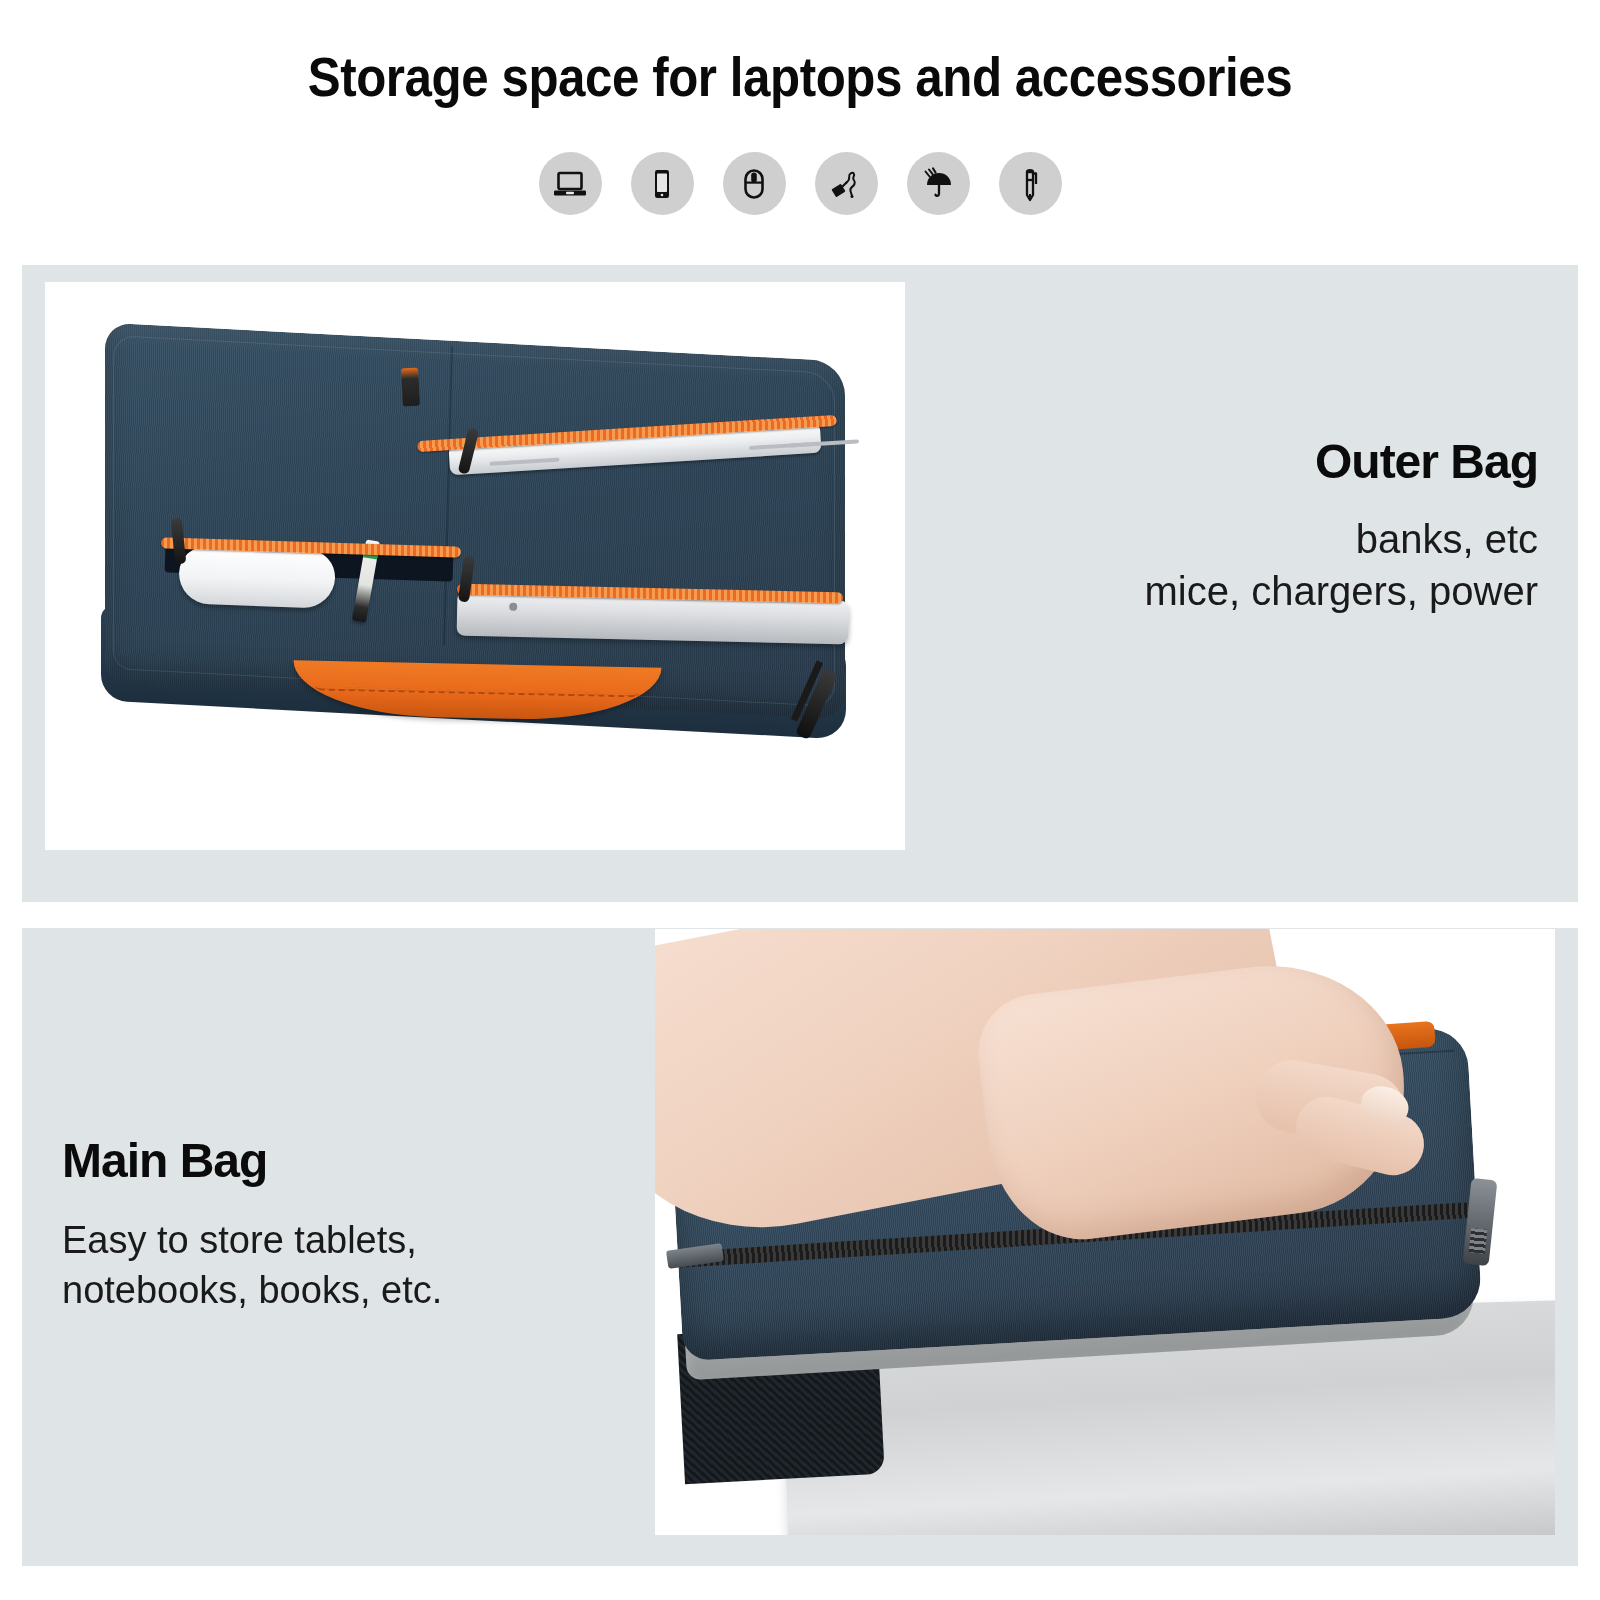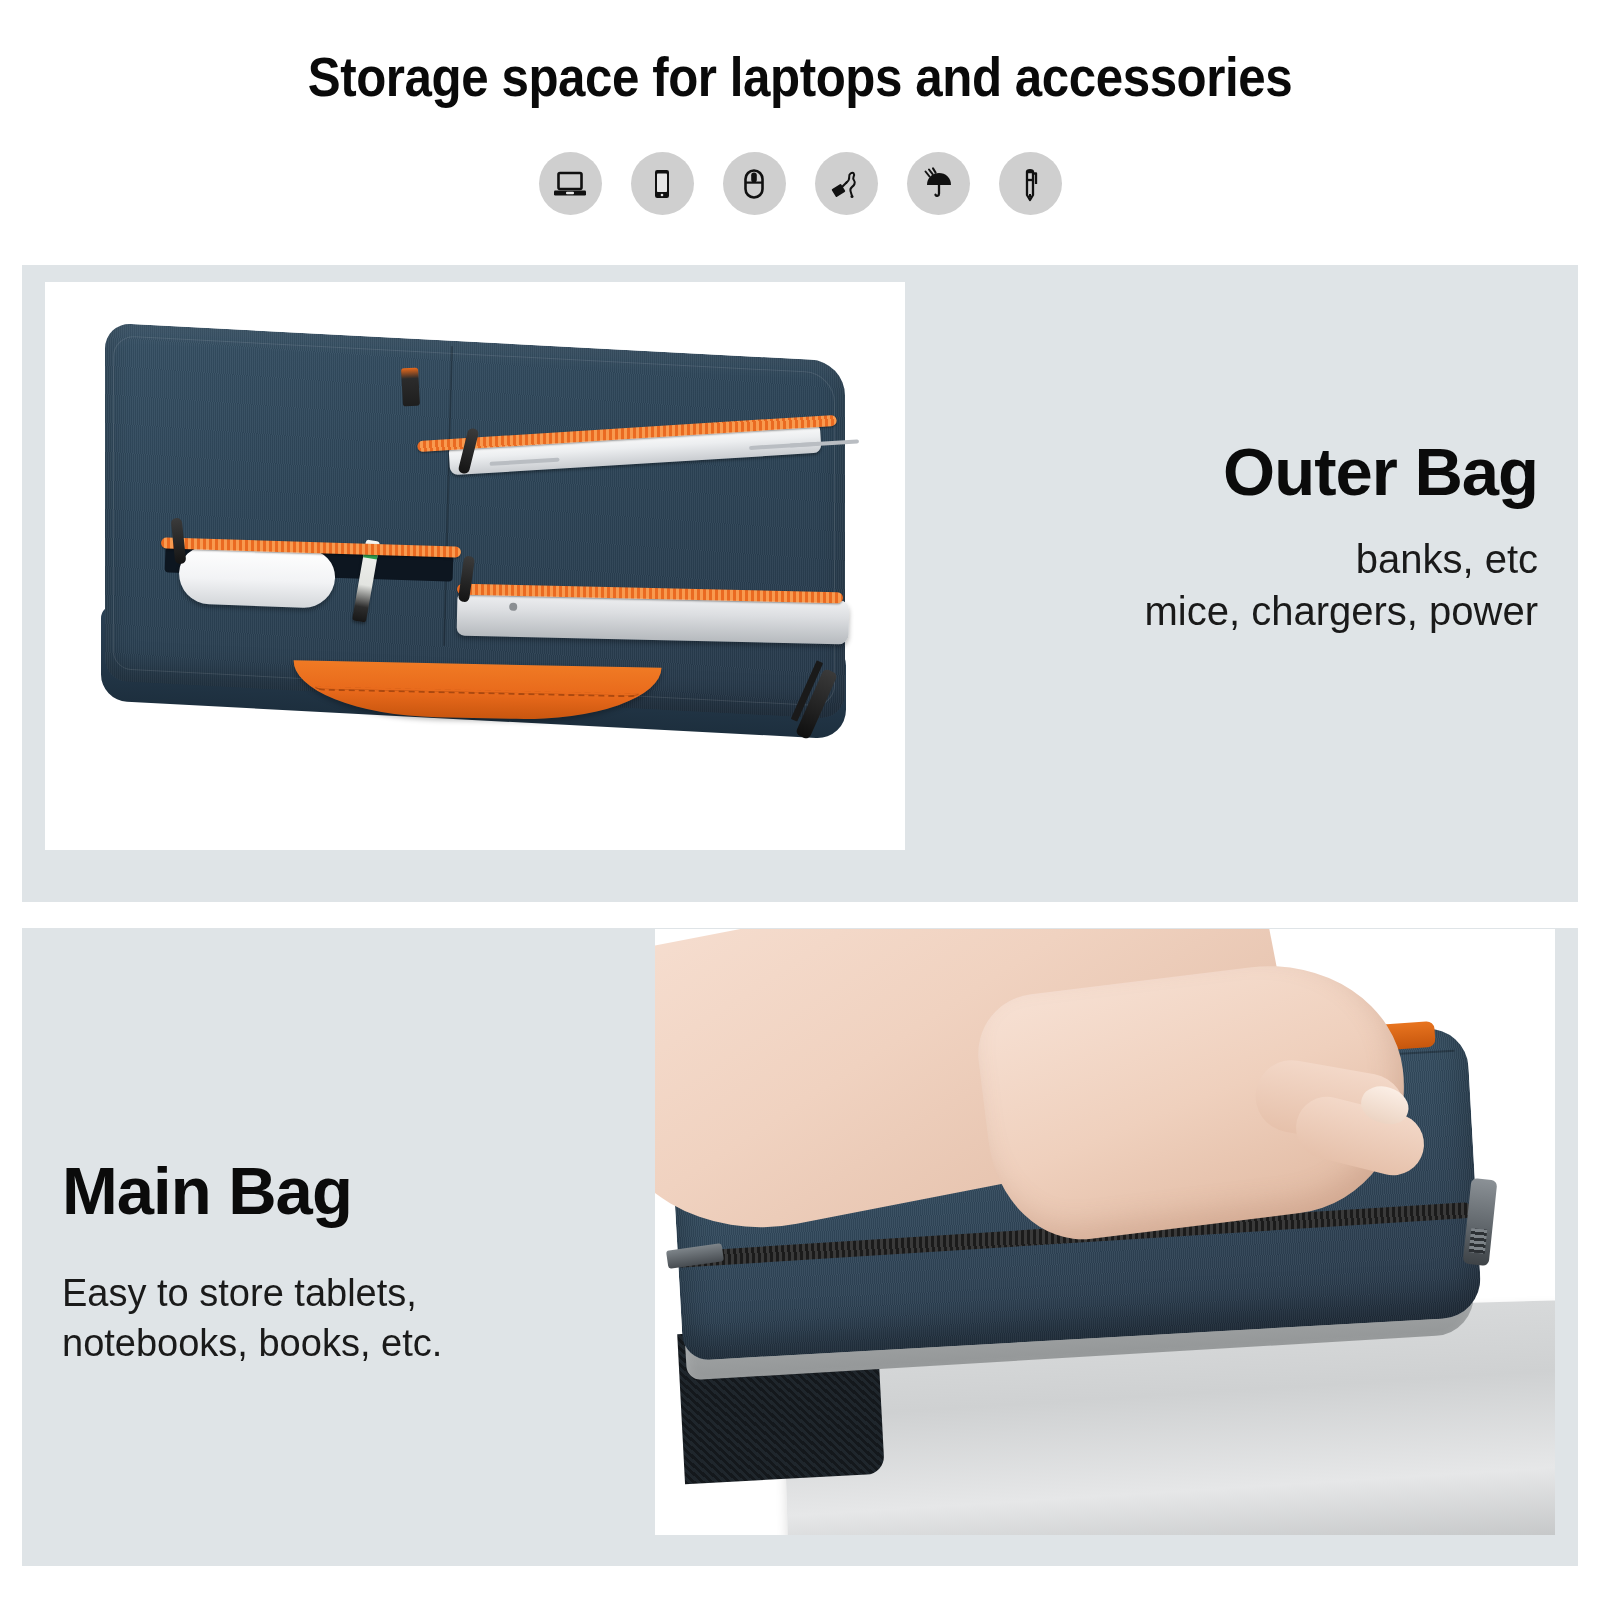--- a/index.html
+++ b/index.html
@@ -68,35 +68,35 @@
     overflow: hidden;
   }
   
   #photo-outer { left: 23px; top: 17px; width: 860px; height: 568px; }
   
   #photo-main  { left: 633px; top: 1px;  width: 900px; height: 606px; }
 
   
   .copy-block { position: absolute; }
   .copy-title {
-    font-size: 67px;
+    font-size: 48px;
     font-weight: bold;
     color: #0b0b0b;
     line-height: 1.05;
     letter-spacing: -1px;
   }
   .copy-body {
     font-size: 40px;
     color: #1a1a1a;
     line-height: 1.3;
     margin-top: 26px;
   }
   #copy-outer { right: 40px; top: 172px; width: 680px; text-align: right; }
-  #copy-main  { left: 40px; top: 228px; width: 620px; text-align: left; }
-  #copy-main .copy-body { font-size: 38px; margin-top: 43px; }
+  #copy-main  { left: 40px; top: 208px; width: 620px; text-align: left; }
+  #copy-main .copy-body { font-size: 38px; margin-top: 30px; }
 
   
   .bag1 {
     position: absolute;
     left: 12px; top: 60px;
     width: 800px; height: 420px;
   }
   .bag1-body {
     position: absolute;
     left: 48px; top: 0;

